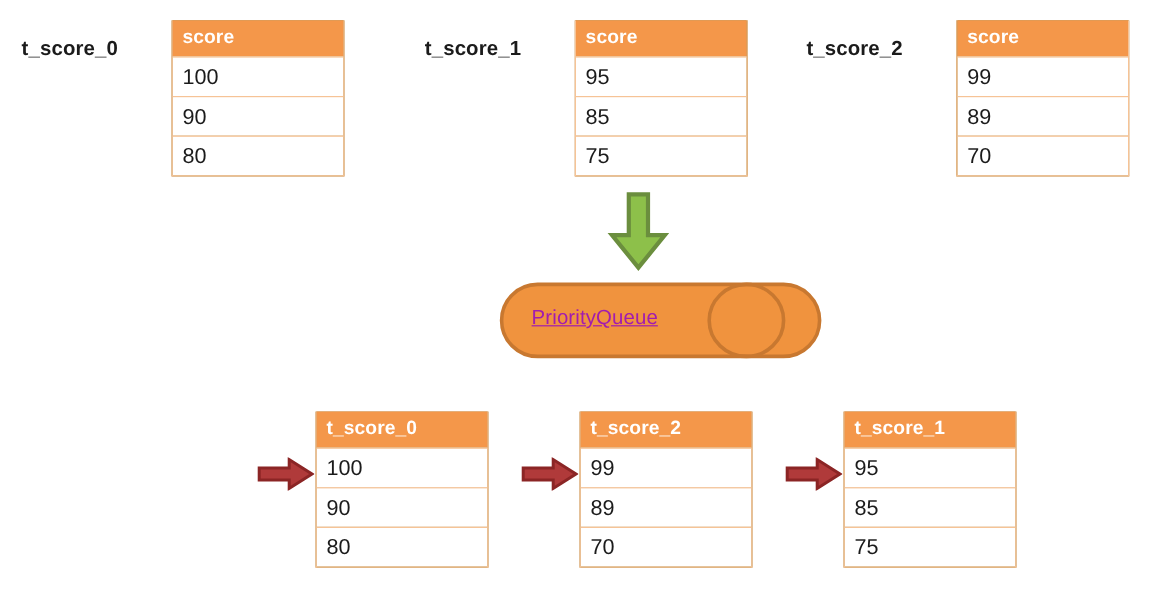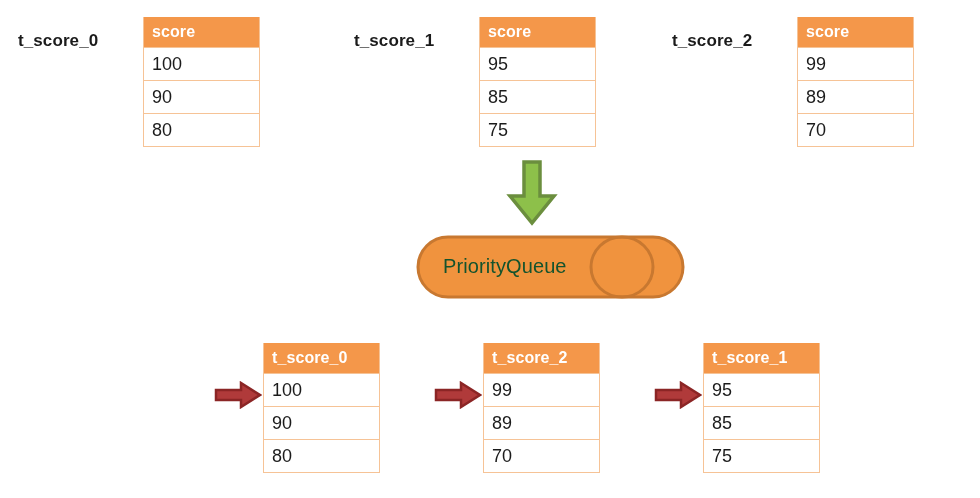--- a/index.html
+++ b/index.html
@@ -22,21 +22,21 @@
     font-size: 17px;
     font-weight: 600;
     color: #1b1b1b;
     letter-spacing: 0.1px;
     white-space: nowrap;
   }
 
   
   .tbl {
     position: absolute;
-    width: 117px;
+    width: 144px;
     border: 1px solid #f6c396;
     border-top: none;
     box-sizing: border-box;
     background: #a16207;
   }
   .tbl .thead {
     height: 30px;
     background: #f4974a;
     color: #ffffff;
     font-size: 16px;
@@ -66,24 +66,25 @@
   .green-arrow {
     position: absolute;
   }
 
   
   .pq {
     position: absolute;
   }
   .pq-label {
     position: absolute;
-    font-size: 20px;
-    color: #14532d;
+    font-size: 17px;
+    color: #a21caf;
     white-space: nowrap;
     letter-spacing: 0.1px;
+    text-decoration: underline;
   }
 
   
   .red-arrow {
     position: absolute;
   }
 </style>
 </head>
 <body>
 

